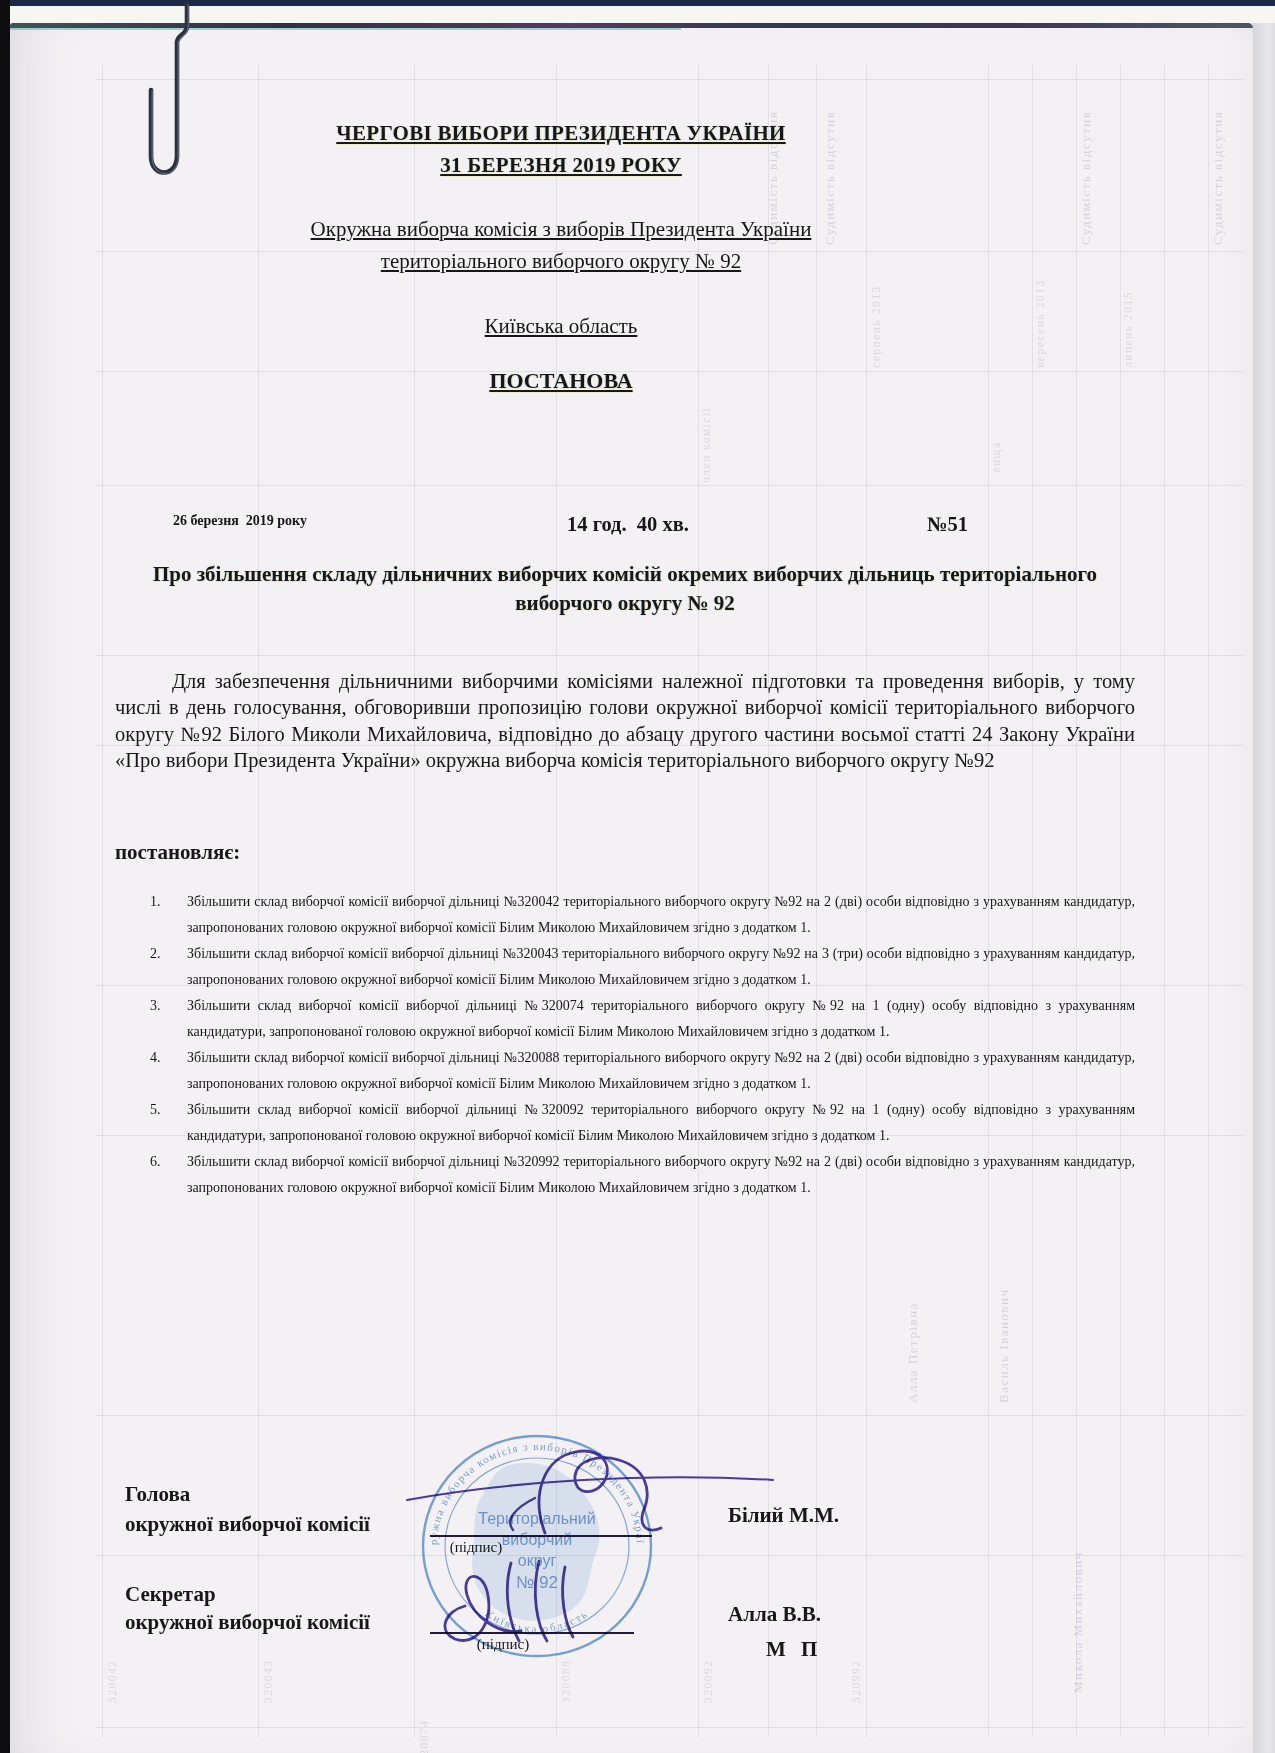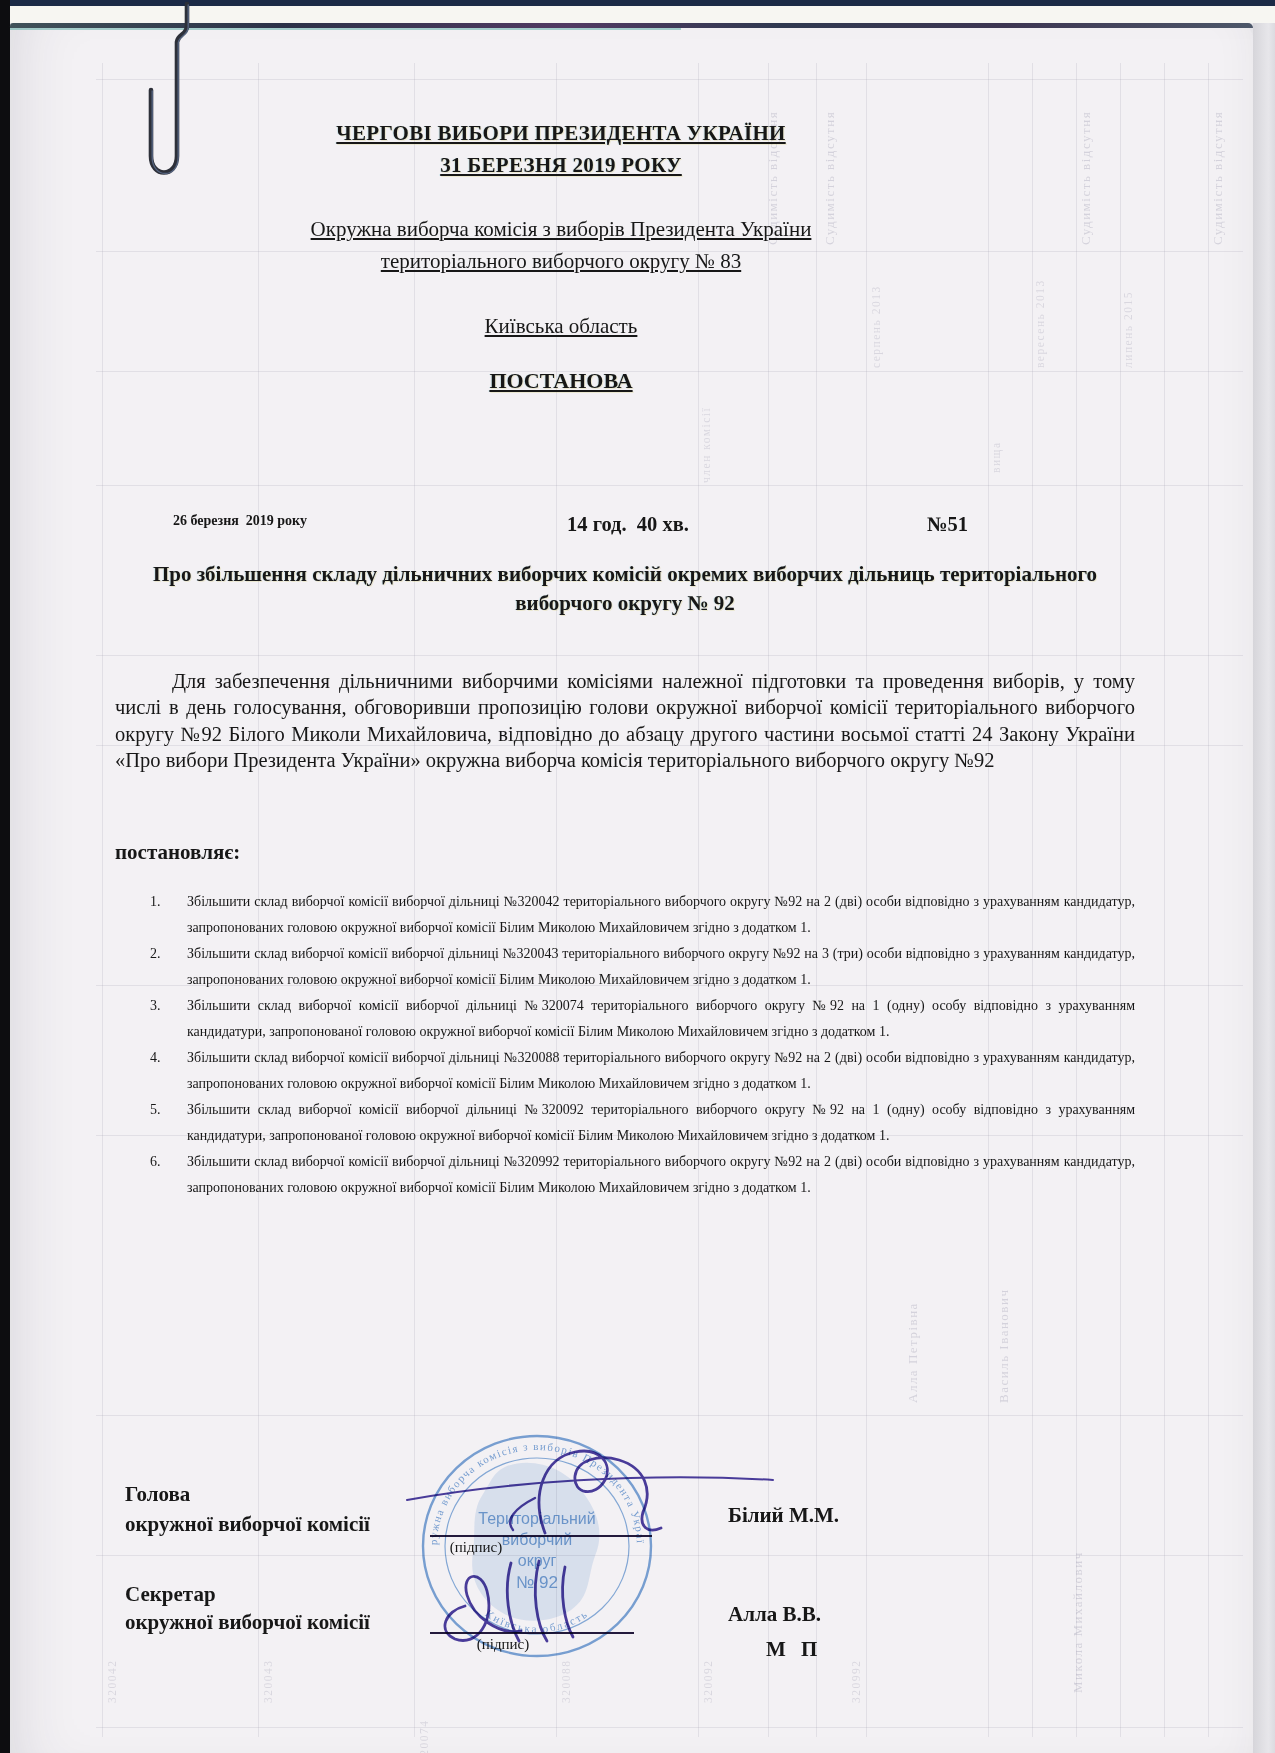--- a/index.html
+++ b/index.html
@@ -112,21 +112,21 @@
       <div class="bf small" style="left:408px;top:1640px;height:100px">320074</div>
       <div class="bf small" style="left:550px;top:1560px;height:120px">320088</div>
       <div class="bf small" style="left:692px;top:1560px;height:120px">320092</div>
       <div class="bf small" style="left:840px;top:1560px;height:120px">320992</div>
     </div>
 
     <div class="content">
       <div class="abs hdr center b fs-h chroma" style="top:95px">ЧЕРГОВІ ВИБОРИ ПРЕЗИДЕНТА УКРАЇНИ</div>
       <div class="abs hdr center b fs-h chroma" style="top:127px">31 БЕРЕЗНЯ 2019 РОКУ</div>
       <div class="abs hdr center fs-org" style="top:190px">Окружна виборча комісія з виборів Президента України</div>
-      <div class="abs hdr center fs-org" style="top:222px">територіального виборчого округу № 83</div>
+      <div class="abs hdr center fs-org" style="top:222px">територіального виборчого округу № 92</div>
       <div class="abs hdr center fs-org" style="top:287px">Київська область</div>
       <div class="abs hdr center b chroma" style="top:345px;font-size:22px">ПОСТАНОВА</div>
 
       <div class="abs bodyw" style="top:490px;height:28px">
         <span class="abs b pre" style="left:58px;font-size:14px">26 березня  2019 року</span>
         <span class="abs b pre" style="left:452px;font-size:20.5px">14 год.  40 хв.</span>
         <span class="abs b" style="left:812px;font-size:20.5px">№51</span>
       </div>
 
       <div class="abs bodyw center b chroma" style="top:537px;font-size:21px;line-height:28.5px">Про збільшення складу дільничних виборчих комісій окремих виборчих дільниць територіального виборчого округу № 92</div>

